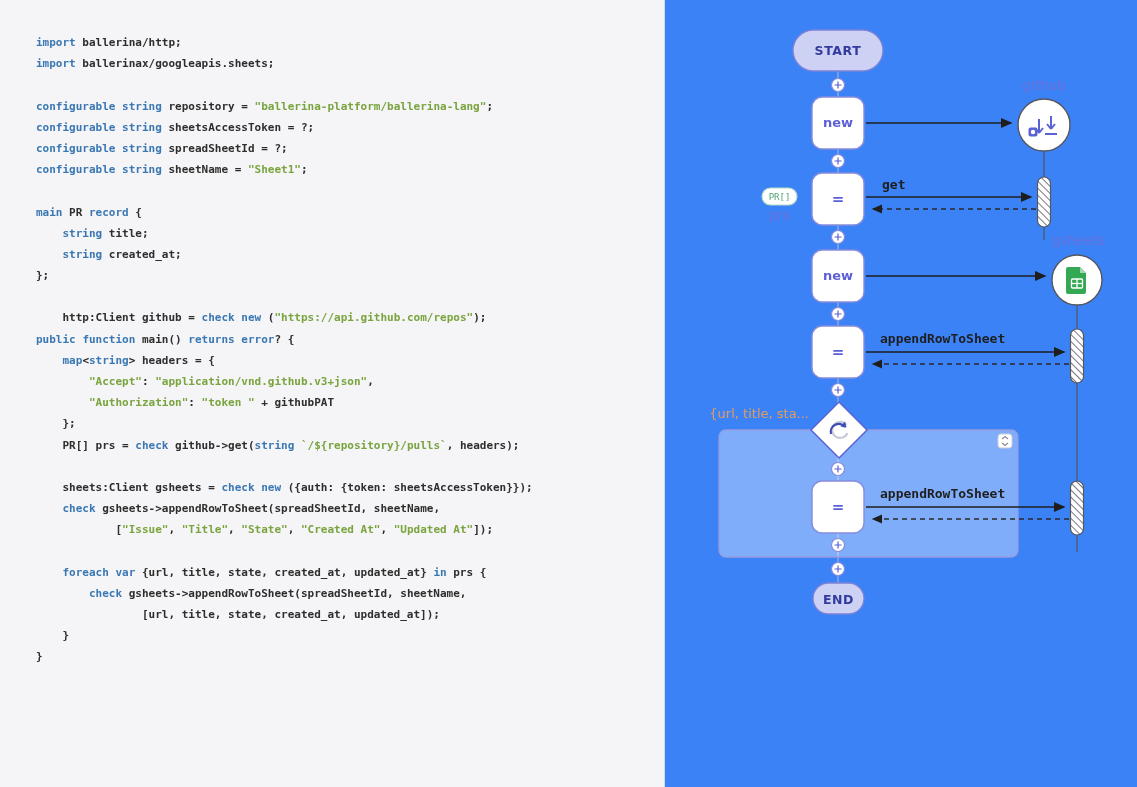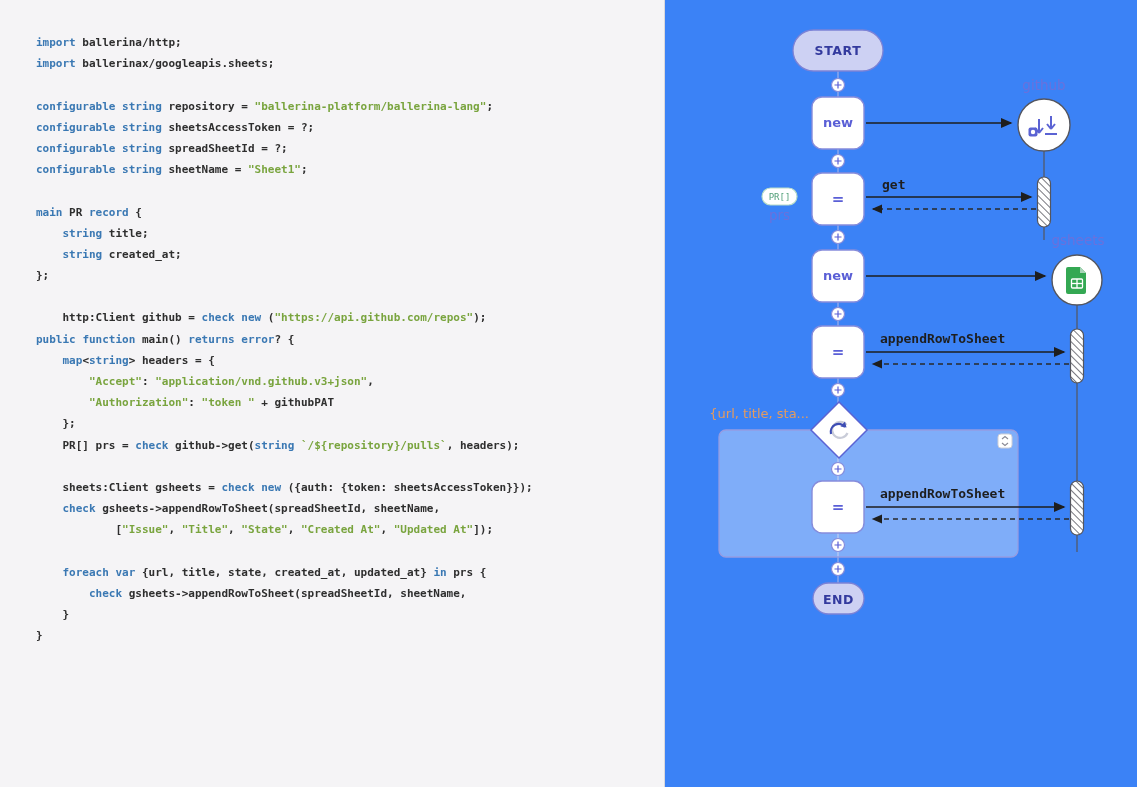--- a/index.html
+++ b/index.html
@@ -56,20 +56,21 @@
       <div class="code-line"><span class="tok-p">        </span><span class="tok-s">"Authorization"</span><span class="tok-p">: </span><span class="tok-s">"token "</span><span class="tok-p"> + githubPAT</span></div>
       <div class="code-line"><span class="tok-p">    };</span></div>
       <div class="code-line"><span class="tok-p">    PR[] prs = </span><span class="tok-k">check</span><span class="tok-p"> github-&gt;get(</span><span class="tok-k">string</span><span class="tok-p"> </span><span class="tok-s">`/${repository}/pulls`</span><span class="tok-p">, headers);</span></div>
       <div class="code-line"></div>
       <div class="code-line"><span class="tok-p">    sheets:Client gsheets = </span><span class="tok-k">check</span><span class="tok-p"> </span><span class="tok-k">new</span><span class="tok-p"> ({auth: {token: sheetsAccessToken}});</span></div>
       <div class="code-line"><span class="tok-p">    </span><span class="tok-k">check</span><span class="tok-p"> gsheets-&gt;appendRowToSheet(spreadSheetId, sheetName,</span></div>
       <div class="code-line"><span class="tok-p">            [</span><span class="tok-s">"Issue"</span><span class="tok-p">, </span><span class="tok-s">"Title"</span><span class="tok-p">, </span><span class="tok-s">"State"</span><span class="tok-p">, </span><span class="tok-s">"Created At"</span><span class="tok-p">, </span><span class="tok-s">"Updated At"</span><span class="tok-p">]);</span></div>
       <div class="code-line"></div>
       <div class="code-line"><span class="tok-p">    </span><span class="tok-k">foreach</span><span class="tok-p"> </span><span class="tok-k">var</span><span class="tok-p"> {url, title, state, created_at, updated_at} </span><span class="tok-k">in</span><span class="tok-p"> prs {</span></div>
       <div class="code-line"><span class="tok-p">        </span><span class="tok-k">check</span><span class="tok-p"> gsheets-&gt;appendRowToSheet(spreadSheetId, sheetName,</span></div>
+      <div class="code-line"><span class="tok-p">                [url, title, state, created_at, updated_at]);</span></div>
       <div class="code-line"><span class="tok-p">    }</span></div>
       <div class="code-line"><span class="tok-p">}</span></div>
     </div>
 </div>
 
 <div class="diagram-panel">
 <svg width="472" height="787" viewBox="0 0 472 787" xmlns="http://www.w3.org/2000/svg">
   <defs>
     <marker id="ah" orient="auto" markerWidth="9" markerHeight="8" refX="7" refY="3.5">
       <path d="M0,0 L8,3.5 L0,7 Z" fill="#1e1e1e"></path>

